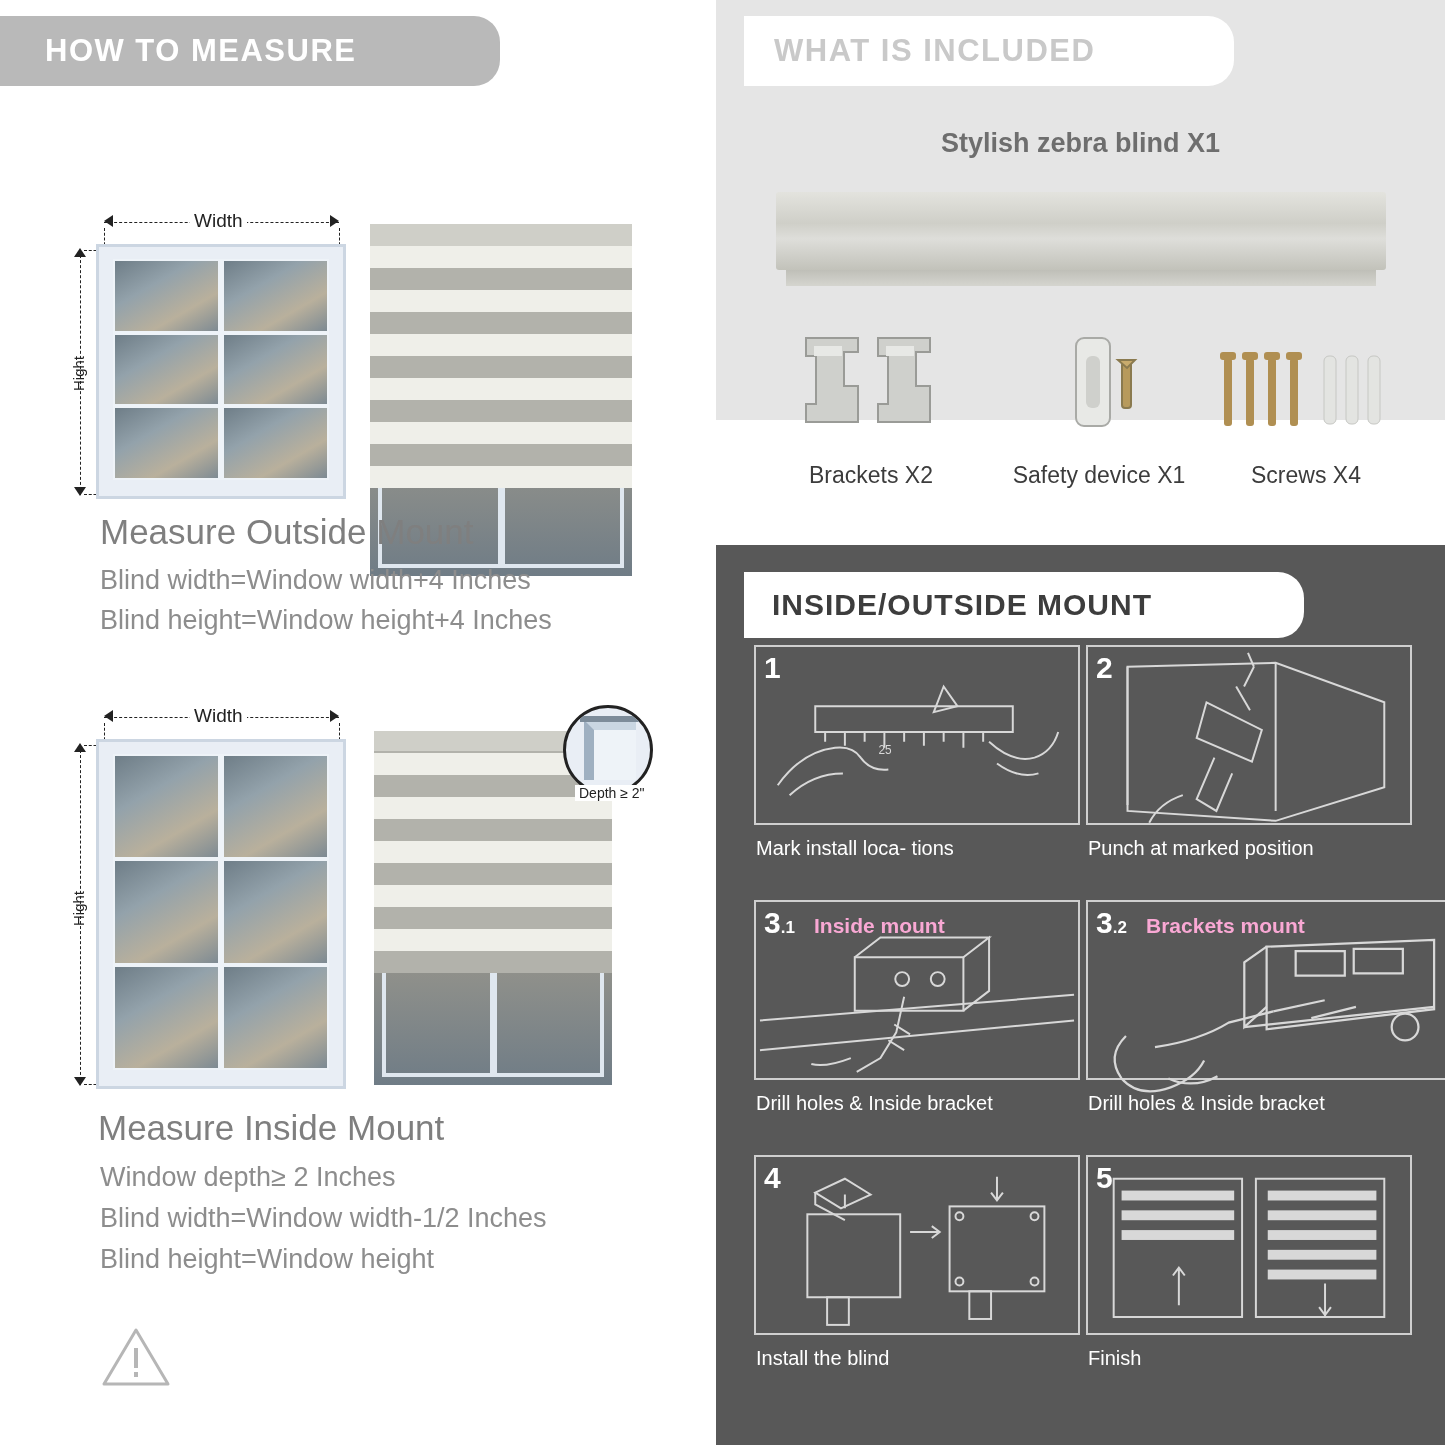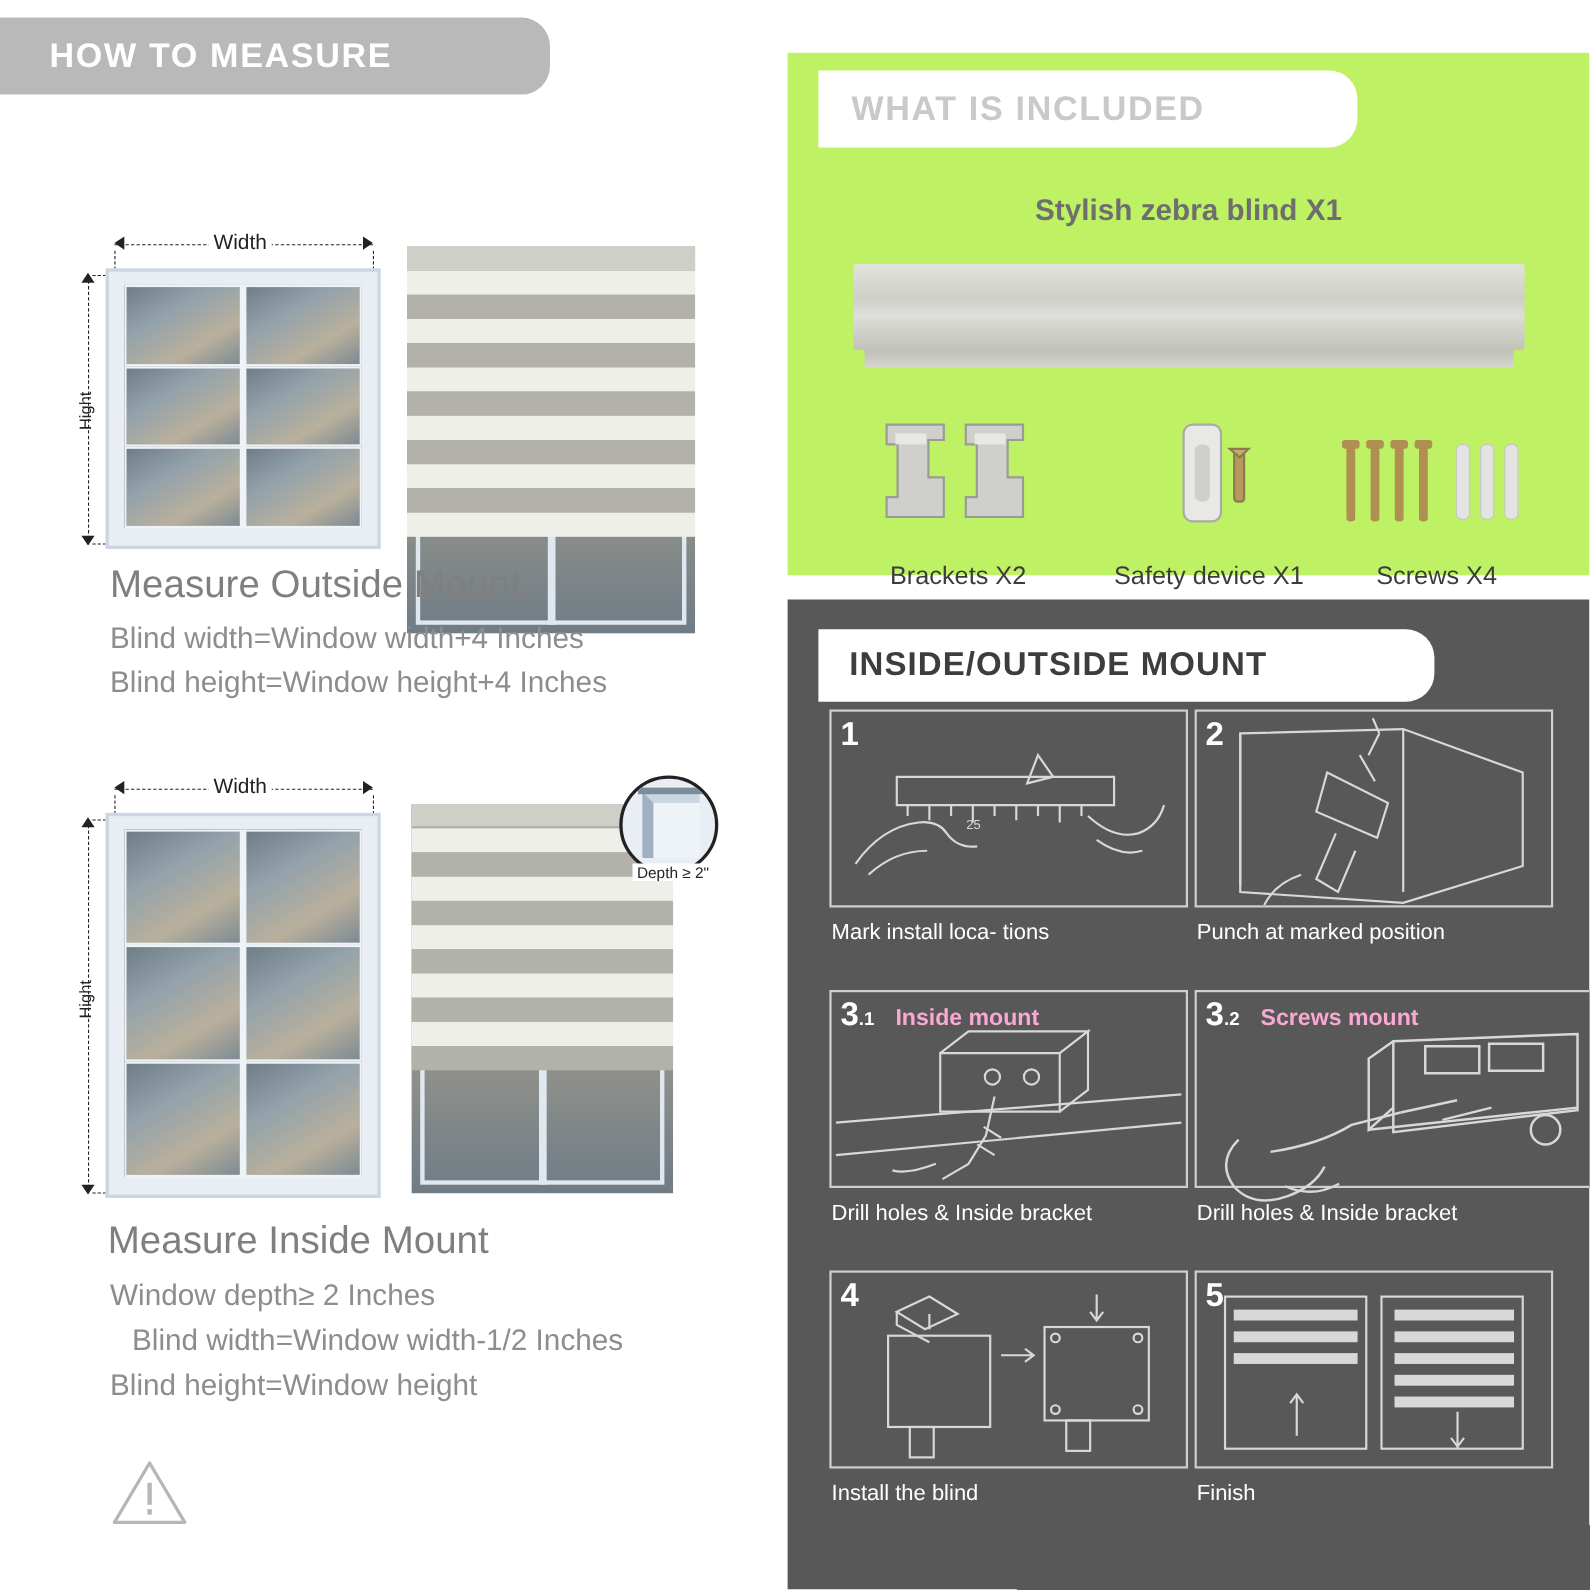--- a/index.html
+++ b/index.html
@@ -68,23 +68,22 @@
   }
   .sect-line {
     position:absolute; font-size:27px; color:#8d8d8d;
   }
 
   .note-box { position:absolute; }
   .note-text { position:absolute; font-size:19px; color:#8d8d8d; line-height:30px; width:440px; }
 
   
   .right-top {
-    position:absolute; left:716px; top:0; width:729px; height:475px;
-    background:#bef264;
-    margin-top:48px;
+    position:absolute; left:716px; top:0; width:729px; height:420px;
+    background:#e5e5e5;
   }
   .tab-included {
     position:absolute; left:28px; top:16px; width:490px; height:70px;
     background:#ffffff; color:#c9c9c9; font-size:31px; font-weight:bold;
     letter-spacing:1.5px; display:flex; align-items:center; padding-left:30px;
     border-radius:0 26px 26px 0;
   }
   .incl-title {
     position:absolute; left:0; right:0; top:128px; text-align:center;
     font-size:27px; color:#6e6e6e; font-weight:bold;
@@ -255,21 +254,21 @@
 
       <div style="position:absolute;left:563px;top:10px;width:90px;height:90px;border:3px solid #222;border-radius:50%;overflow:hidden;background:#e9eef5;">
         <div style="position:absolute;left:18px;top:12px;width:52px;height:60px;border-left:10px solid #9fb0c1;border-top:10px solid #c9d6e2;background:#eef3f8;"></div>
         <div style="position:absolute;left:14px;top:8px;width:62px;height:6px;background:#7d8c9a;"></div>
       </div>
       <div class="dimlabel" style="left:575px;top:90px;font-size:14px;">Depth ≥ 2"</div>
     </div>
 
     <div class="sect-title" style="left:98px;top:1108px;">Measure Inside Mount</div>
     <div class="sect-line" style="left:100px;top:1162px;">Window depth≥ 2 Inches</div>
-    <div class="sect-line" style="left:100px;top:1203px;margin-left:20px;">Blind width=Window width-1/2 Inches</div>
+    <div class="sect-line" style="left:100px;top:1203px;">Blind width=Window width-1/2 Inches</div>
     <div class="sect-line" style="left:100px;top:1244px;">Blind height=Window height</div>
 
     <div class="note-box" style="left:100px;top:1320px;width:540px;height:90px;">
       <svg width="72" height="66" viewBox="0 0 72 66" style="position:absolute;left:0;top:4px;">
         <polygon points="36,6 68,60 4,60" fill="none" stroke="#b6b6b6" stroke-width="3" stroke-linejoin="round"></polygon>
         <rect x="34" y="24" width="4" height="20" fill="#b6b6b6"></rect>
         <rect x="34" y="48" width="4" height="5" fill="#b6b6b6"></rect>
       </svg>
     </div>
   </div>
@@ -397,21 +396,21 @@
           <path d="M96 158 q-26 10 -40 6"></path>
         </g>
       </svg>
     </div>
     <div class="step-cap" style="left:40px;top:547px;">Drill holes &amp;  Inside bracket</div>
 
     <div class="step" style="left:370px;top:355px;width:368px;height:180px;">
       <div class="step-num">
         <span>3</span><small>.2</small>
       </div>
-      <div class="step-inline">Screws mount</div>
+      <div class="step-inline">Brackets mount</div>
       <svg class="sketch" viewBox="0 0 326 180">
         <g fill="none" stroke="#d8d8d8" stroke-width="2">
           <path d="M160 40 l150 -6 v62 l-150 18 z"></path>
           <path d="M160 40 l-20 14 v58 l20 -18"></path>
           <path d="M186 44 h44 v22 h-44 z M238 42 h44 v22 h-44 z"></path>
           <path d="M140 112 l170 -18"></path>
           <path d="M60 130 q40 -6 66 -22 l40 -10"></path>
           <path d="M166 98 l46 -10 M200 104 l40 -10"></path>
           <circle cx="284" cy="112" r="12"></circle>
           <path d="M34 120 q-18 18 -4 38 q16 18 44 8 q22 -8 30 -24"></path>

